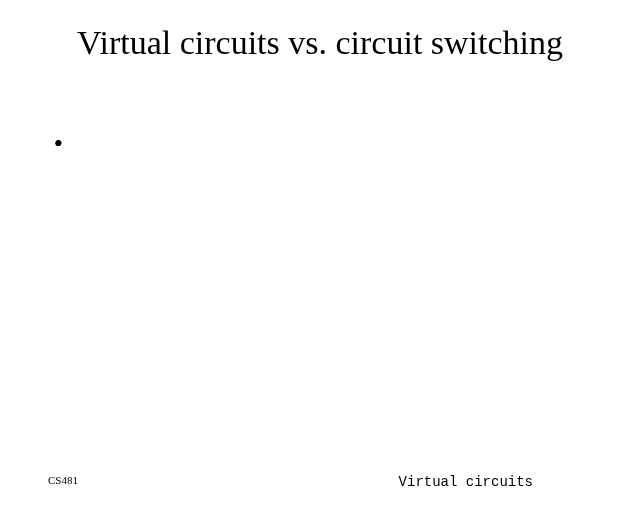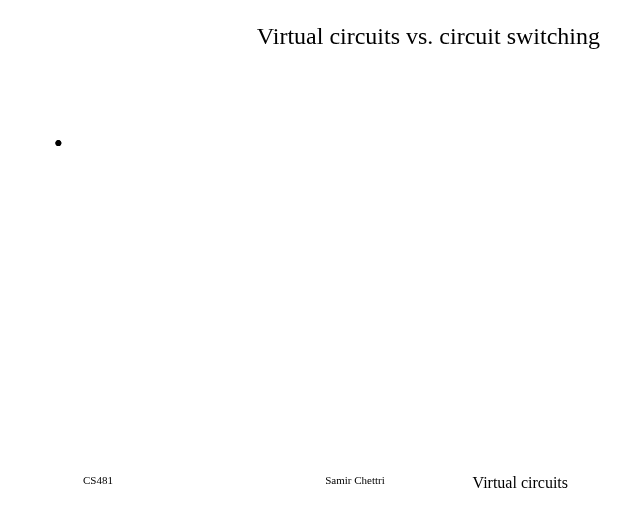--- a/index.html
+++ b/index.html
@@ -18,22 +18,22 @@
     position: relative;
     width: 640px;
     height: 512px;
     box-sizing: border-box;
   }
   .slide-title {
     position: absolute;
     top: 22px;
     left: 40px;
     width: 560px;
-    text-align: right;
-    font-size: 24px;
+    text-align: center;
+    font-size: 34px;
     line-height: 1.22;
     font-family: "Liberation Serif", serif;
     font-weight: normal;
     color: #000000;
   }
   .slide-body {
     position: absolute;
     top: 122px;
     left: 36px;
     width: 574px;
@@ -57,21 +57,20 @@
     top: 0;
     font-size: 25px;
     line-height: 1.44;
   }
   .footer {
     position: absolute;
     left: 0;
     bottom: 22px;
     width: 577px;
     height: 16px;
-    margin-left: 35px;
   }
   .footer-left {
     position: absolute;
     left: 48px;
     top: 0;
     font-size: 11px;
     font-family: "Liberation Serif", serif;
   }
   .footer-center {
     position: absolute;
@@ -79,22 +78,22 @@
     top: 0;
     width: 640px;
     text-align: center;
     font-size: 11px;
     font-family: "Liberation Serif", serif;
   }
   .footer-right {
     position: absolute;
     right: 44px;
     top: 0;
-    font-size: 16px;
-    font-family: Liberation Serif, serif;
+    font-size: 14px;
+    font-family: Liberation Mono, monospace;
   }
 </style>
 </head>
 <body>
 
 <div class="slide">
 
   <div class="slide-title">Virtual circuits vs. circuit switching</div>
 
   <div class="slide-body">
@@ -103,17 +102,16 @@
         <span class="bullet-dot">•</span>
       </li>
       <li class="bullet-item">
         <span class="bullet-dot">•</span>
       </li>
     </ul>
   </div>
 
   <div class="footer">
     <div class="footer-left">CS481</div>
-    <div class="footer-center">Samir Chettri</div>
     <div class="footer-right">Virtual circuits</div>
   </div>
 
 </div>
 
 </body></html>

